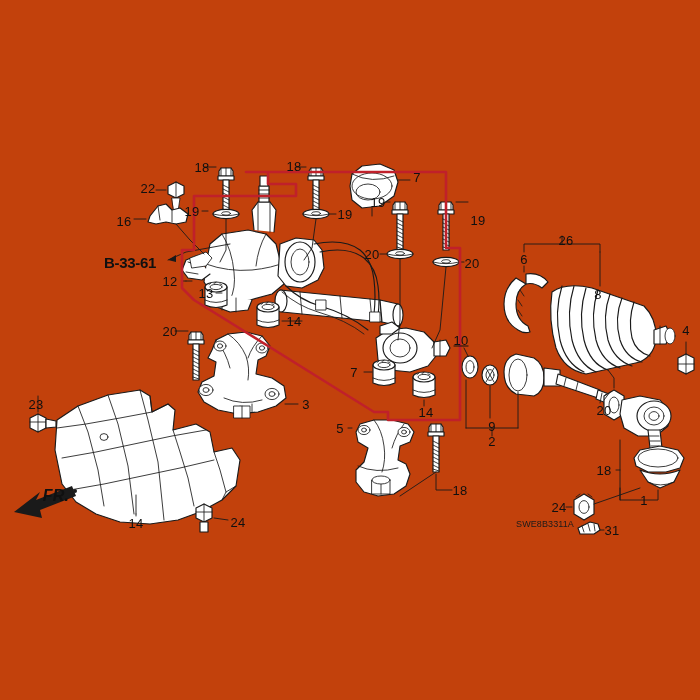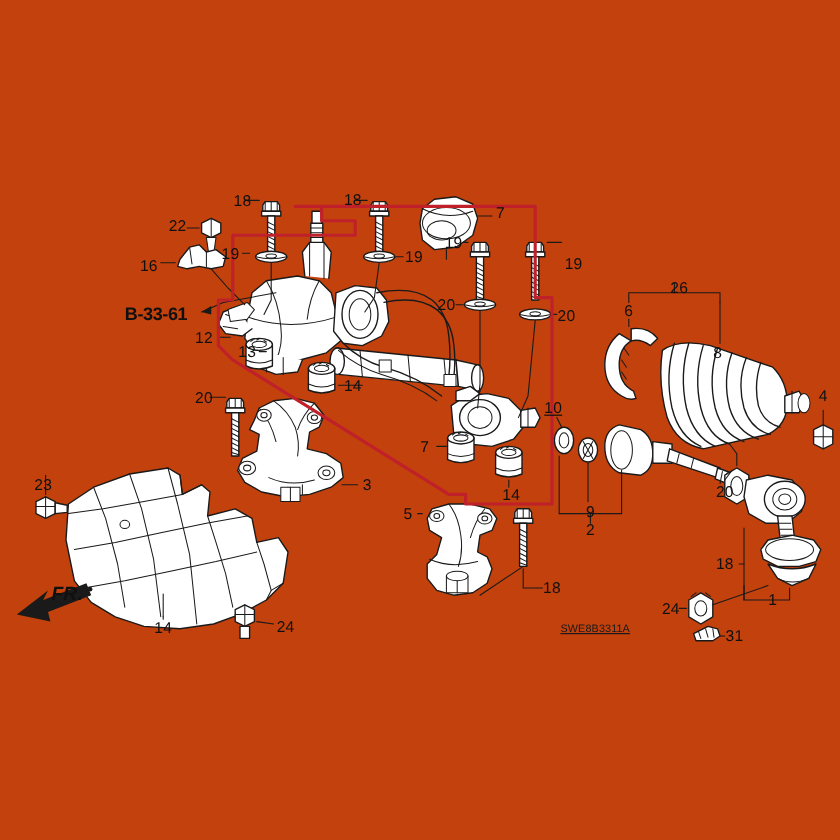--- a/index.html
+++ b/index.html
@@ -495,15 +495,15 @@
   <div class="lbl" style="left:461px;top:340px;text-decoration:underline;">10</div>
   <div class="lbl" style="left:492px;top:426px;">9</div>
   <div class="lbl" style="left:492px;top:441px;">2</div>
   <div class="lbl" style="left:604px;top:410px;">20</div>
   <div class="lbl" style="left:604px;top:470px;">18</div>
   <div class="lbl" style="left:644px;top:500px;">1</div>
   <div class="lbl" style="left:559px;top:507px;">24</div>
   <div class="lbl" style="left:612px;top:530px;">31</div>
 
   <div class="lbl fr" style="left:56px;top:496px;">FR.</div>
-  <div class="lbl code" style="left:496px;top:524px;text-decoration:underline;">SWE8B3311A</div>
+  <div class="lbl code" style="left:545px;top:524px;">SWE8B3311A</div>
 
 </div>
 
 </body></html>

